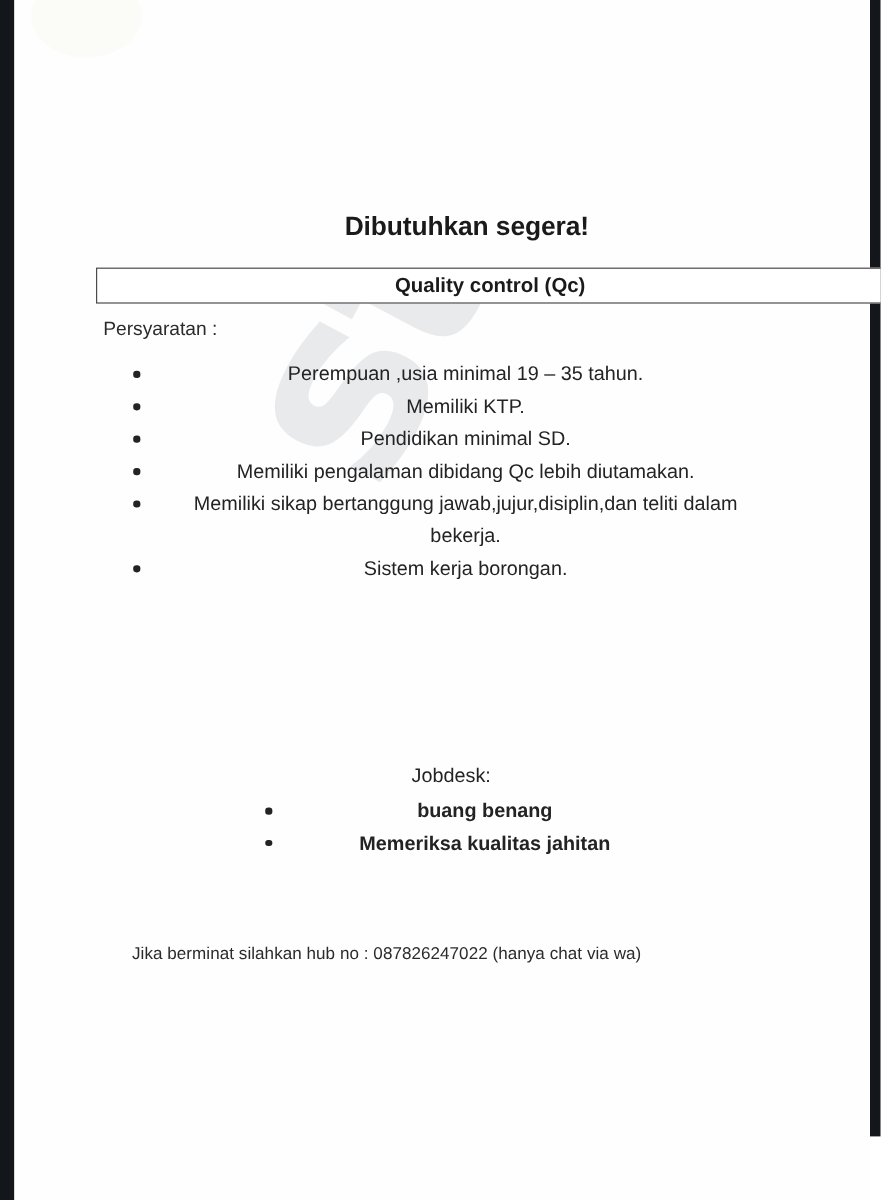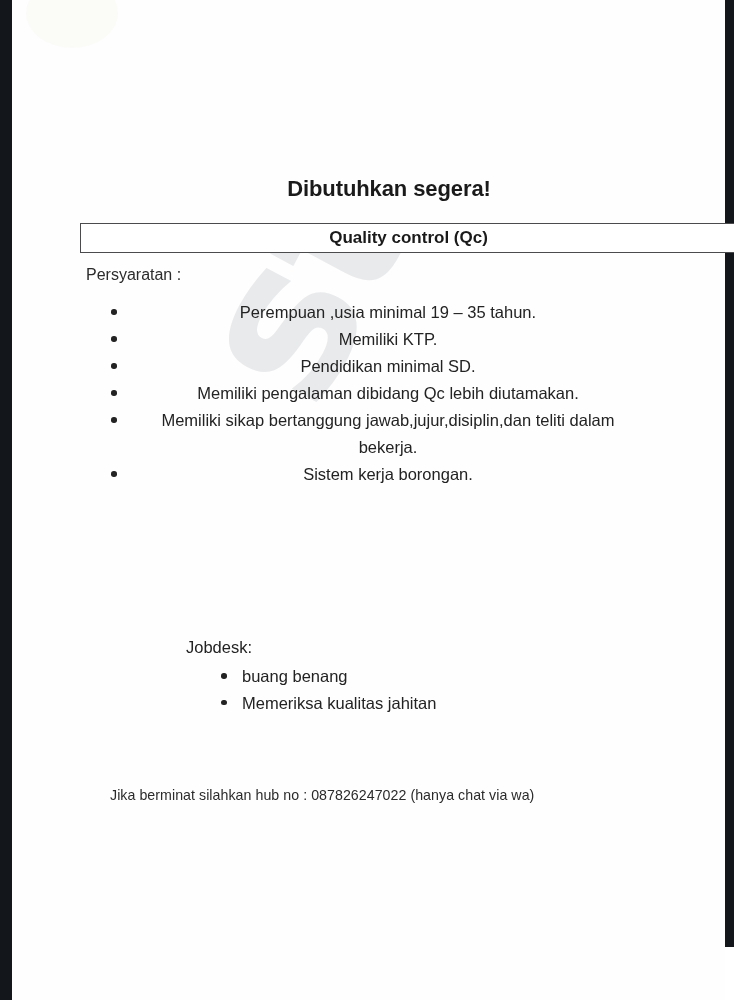--- a/index.html
+++ b/index.html
@@ -149,31 +149,33 @@
     height: 5.5px;
     border-radius: 50%;
     background: #232323;
   }
 
   .jobdesk-block {
     position: absolute;
     left: 186px;
     top: 634px;
     width: 380px;
+    text-align: center;
   }
   .jobdesk-title {
     font-size: 16.5px;
     line-height: 26px;
     color: #232323;
   }
   .jobdesk-list {
     margin: 0;
     padding: 0;
     list-style: none;
     margin-top: 3px;
+    font-weight: bold;
   }
   .jobdesk-list li {
     position: relative;
     padding-left: 56px;
     font-size: 16.5px;
     line-height: 26.5px;
     color: #232323;
   }
   .jobdesk-list li .bullet {
     position: absolute;

